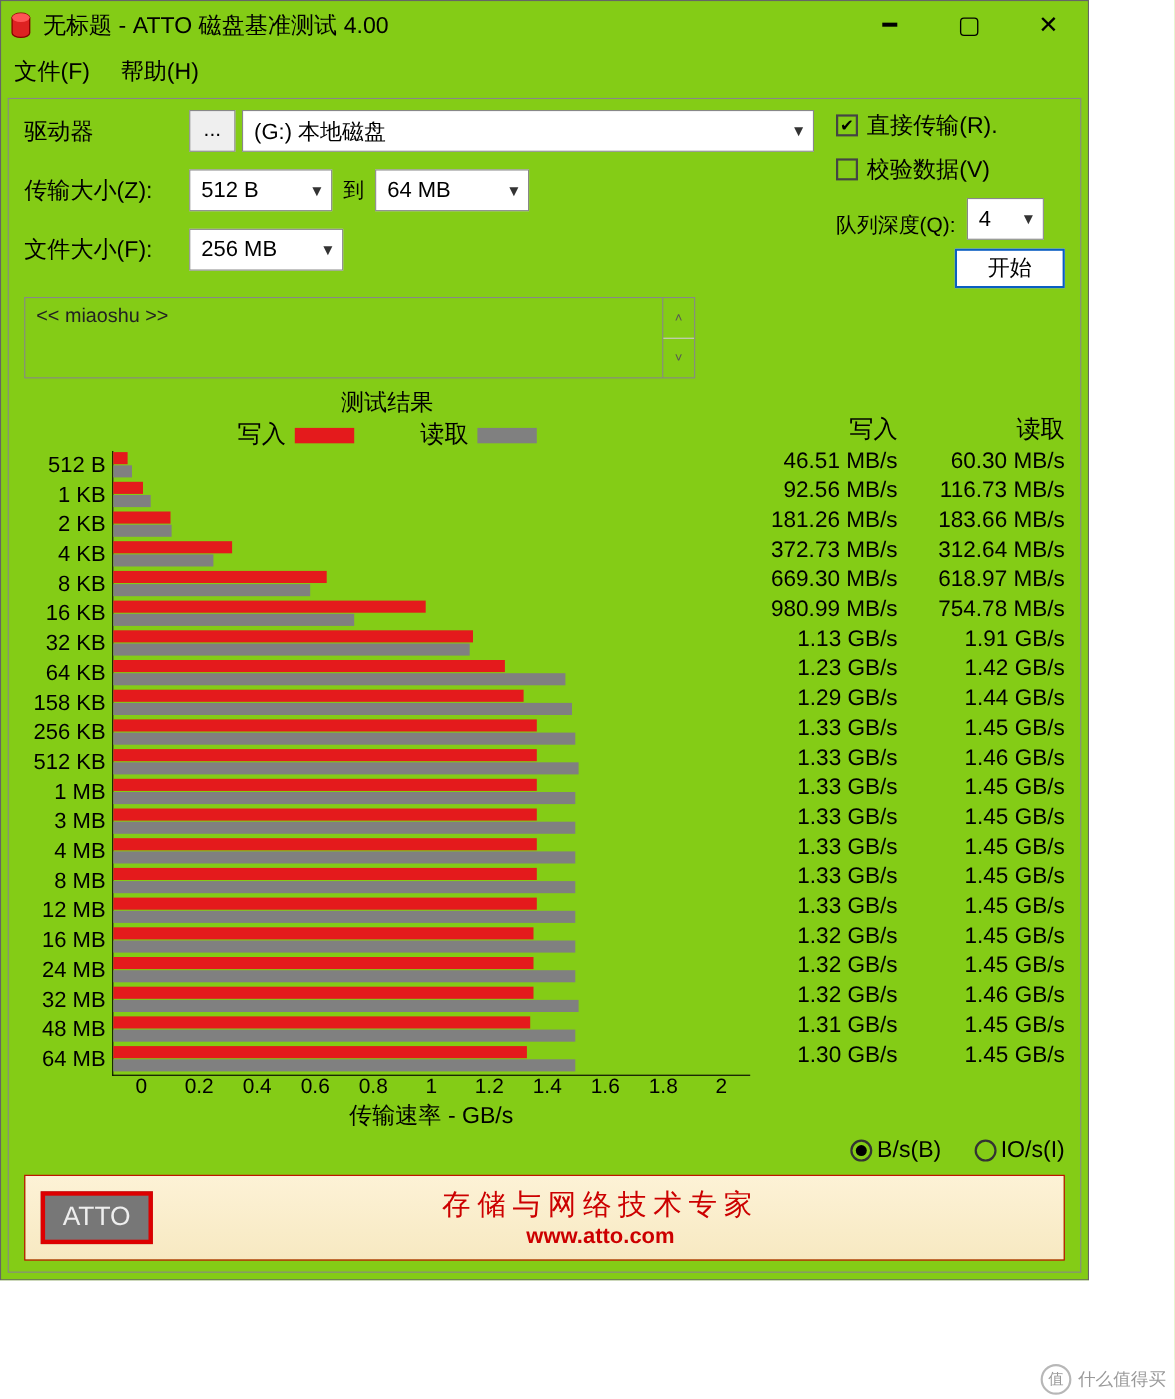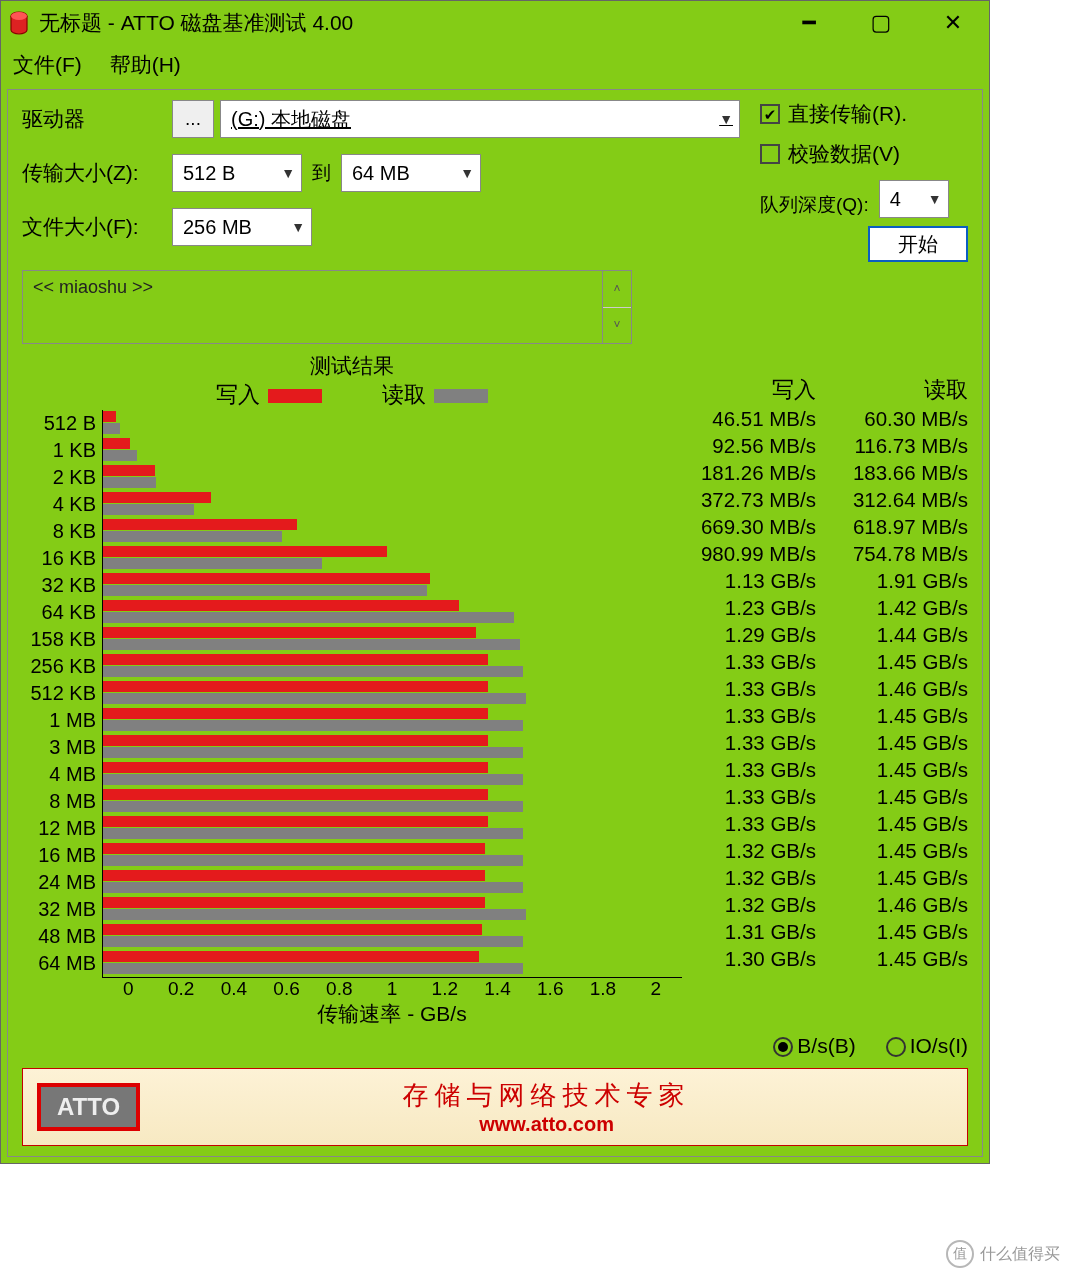--- a/index.html
+++ b/index.html
@@ -48,21 +48,21 @@
   .xaxis div { flex: 1; text-align: center; }
   .xlabel { text-align: center; margin-left: 80px; font-size: 21px; }
   .numbers { flex: 1; display: flex; gap: 18px; padding-top: 24px; }
   .num-col { flex: 1; text-align: right; font-size: 20.5px; }
   .num-col .hdr { font-size: 22px; margin-bottom: 2px; }
   .num-col div { height: 27px; line-height: 27px; white-space: nowrap; }
   .radio-row { display: flex; gap: 30px; justify-content: flex-end; font-size: 21px; margin-top: 6px; align-items: center; }
   .radio { width: 20px; height: 20px; border: 2px solid #333; border-radius: 50%; display: inline-flex; align-items: center; justify-content: center; margin-right: 4px; vertical-align: middle; }
   .radio .dot { width: 10px; height: 10px; background: #000; border-radius: 50%; }
   .footer-banner { margin-top: 10px; height: 78px; background: linear-gradient(#fdf2d6, #f7e9c2); border: 1px solid #c50000; display: flex; align-items: center; padding: 0 14px; }
-  .atto-logo { border: 4px solid #d00; color: #888; font-weight: bold; font-size: 24px; padding: 6px 16px; background: #777; }
+  .atto-logo { border: 4px solid #d00; color: #888; font-weight: normal; font-size: 24px; padding: 6px 16px; background: #777; }
   .atto-logo span { color: #eee; }
   .footer-text { flex: 1; text-align: center; }
   .footer-text .cn { color: #c00; font-size: 26px; letter-spacing: 6px; font-family: "KaiTi","STKaiti",serif; }
   .footer-text .url { color: #c00; font-size: 20px; font-weight: bold; }
   .watermark { position: fixed; right: 0; bottom: 0; opacity: 0.6; display: flex; align-items: center; gap: 6px; font-size: 16px; color: #555; background: rgba(255,255,255,0.7); padding: 4px 8px; border-top-left-radius: 10px; }
   .watermark .circ { width: 28px; height: 28px; border: 2px solid #888; border-radius: 50%; display: flex; align-items: center; justify-content: center; font-size: 14px; }
 </style>
 </head>
 <body>
 
@@ -84,21 +84,21 @@
     <span>文件(F)</span>
     <span>帮助(H)</span>
   </div>
 
   <div class="client">
     <div class="top-grid">
       <div class="left-col">
         <div class="row">
           <div class="lbl">驱动器</div>
           <div class="small-btn">...</div>
-          <div class="dropdown" style="width:520px;text-decoration:underline;">
+          <div class="dropdown" style="width:520px;">
             <span>(G:) 本地磁盘</span>
               <span class="chev">▼</span>
           </div>
         </div>
         <div class="row">
           <div class="lbl">传输大小(Z):</div>
           <div class="dropdown" style="width:130px;">
             <span>512 B</span>
               <span class="chev">▼</span>
           </div>

